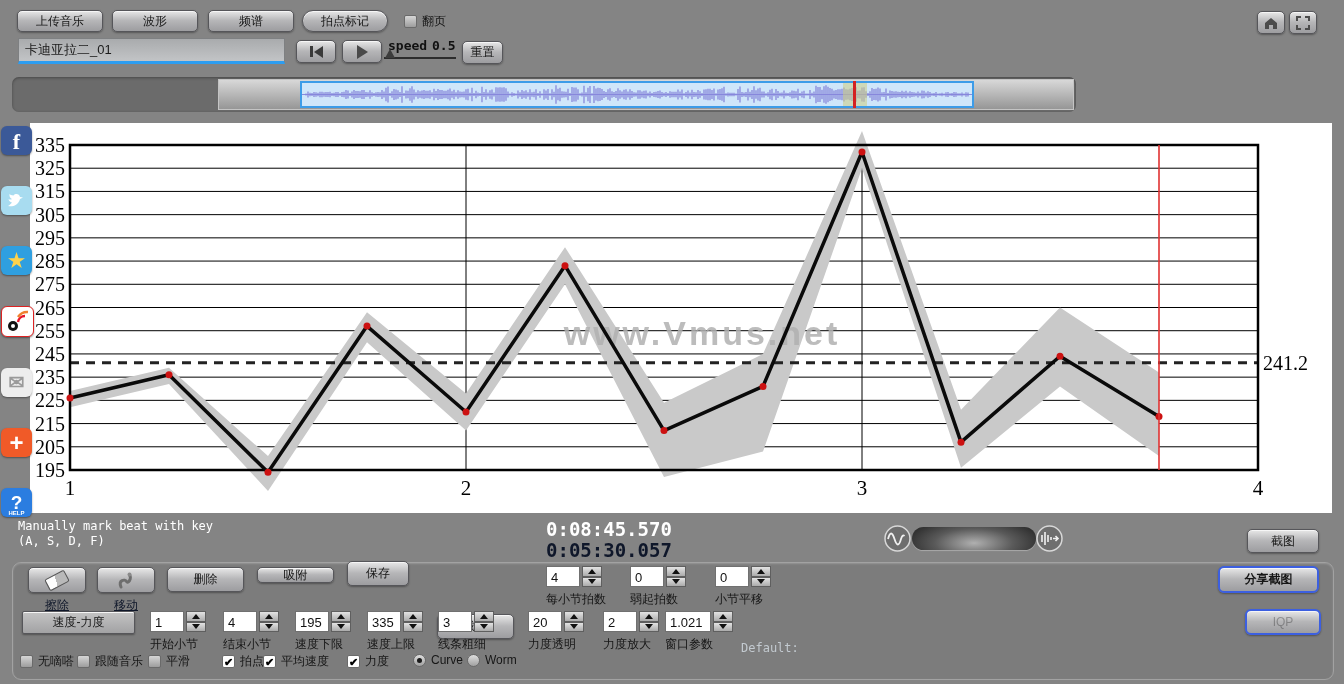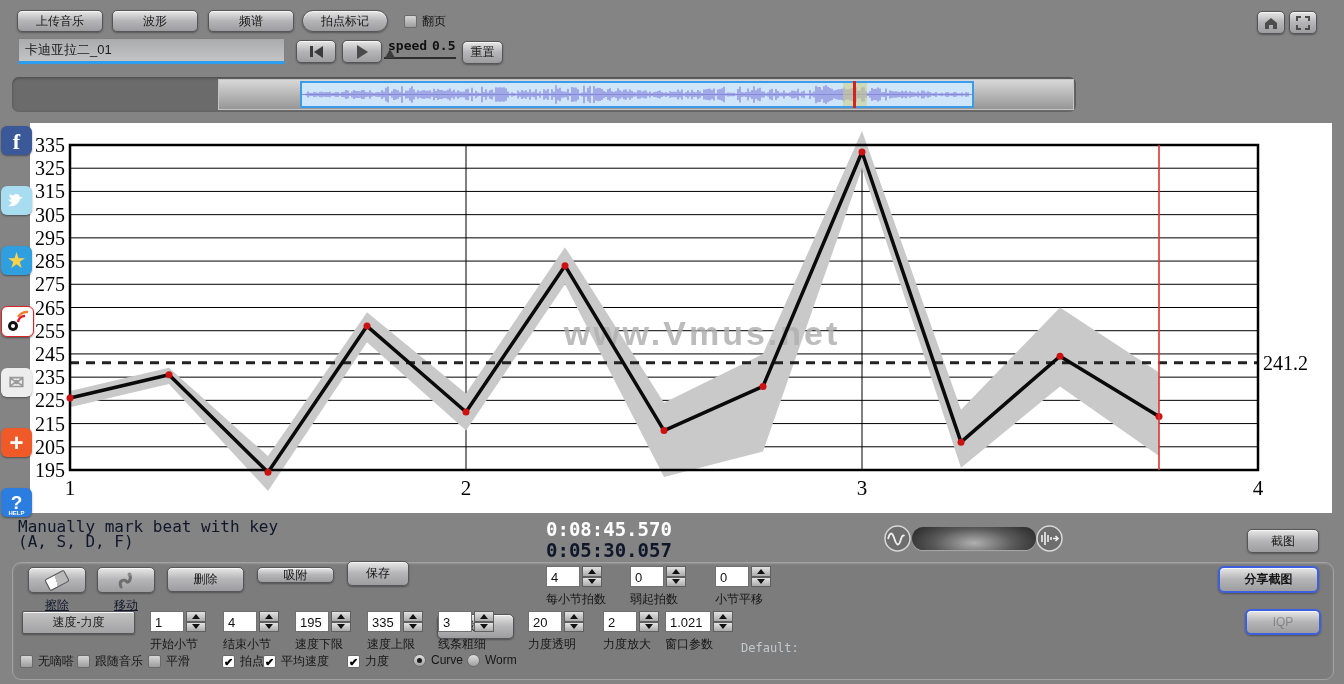--- a/index.html
+++ b/index.html
@@ -185,21 +185,21 @@
       </div>
       <div class="abs share-icon" style="left: 1px; top: 281px; background: rgb(240, 90, 40); color: rgb(255, 255, 255); z-index: 5;">
         <span style="font: bold 24px &quot;Liberation Sans&quot;, sans-serif;">+</span>
       </div>
       <div class="abs share-icon" style="left: 1px; top: 312px; background: rgb(43, 125, 224); color: rgb(255, 255, 255); z-index: 5;">
         <span style="font: bold 19px &quot;Liberation Sans&quot;, sans-serif;">?</span>
         <div style="position: absolute; bottom: 1px; left: 0px; right: 0px; text-align: center; font: bold 6px &quot;Liberation Sans&quot;, sans-serif; color: rgb(255, 255, 255);">HELP</div>
       </div>
     </div>
 
-  <div class="abs mono" style="left:18px;top:519px;font-size:16px;color:#0f172a;line-height:15px;">
+  <div class="abs mono" style="left:18px;top:519px;font-size:12px;color:#ffffff;line-height:15px;">
     <div>Manually mark beat with key</div>
     <div>(A, S, D, F)</div>
   </div>
   <div class="abs mono" style="left:546px;top:518px;font-size:19px;font-weight:bold;color:#ffffff;">0:08:45.570</div>
   <div class="abs mono" style="left:546px;top:539px;font-size:19px;font-weight:bold;color:#0f172a;">0:05:30.057</div>
 
   <div class="abs" style="left:884px;top:525px;">
     <svg width="27" height="27">
         <circle cx="13.5" cy="13.5" r="12.5" fill="#6e6e6e" stroke="#d8d8d8" stroke-width="1.5"></circle>
       <path d="M4 14 q3 -11 6.5 0 t6.5 0 q1.5 -5 3.5 -3" fill="none" stroke="#f0f0f0" stroke-width="1.8"></path>

